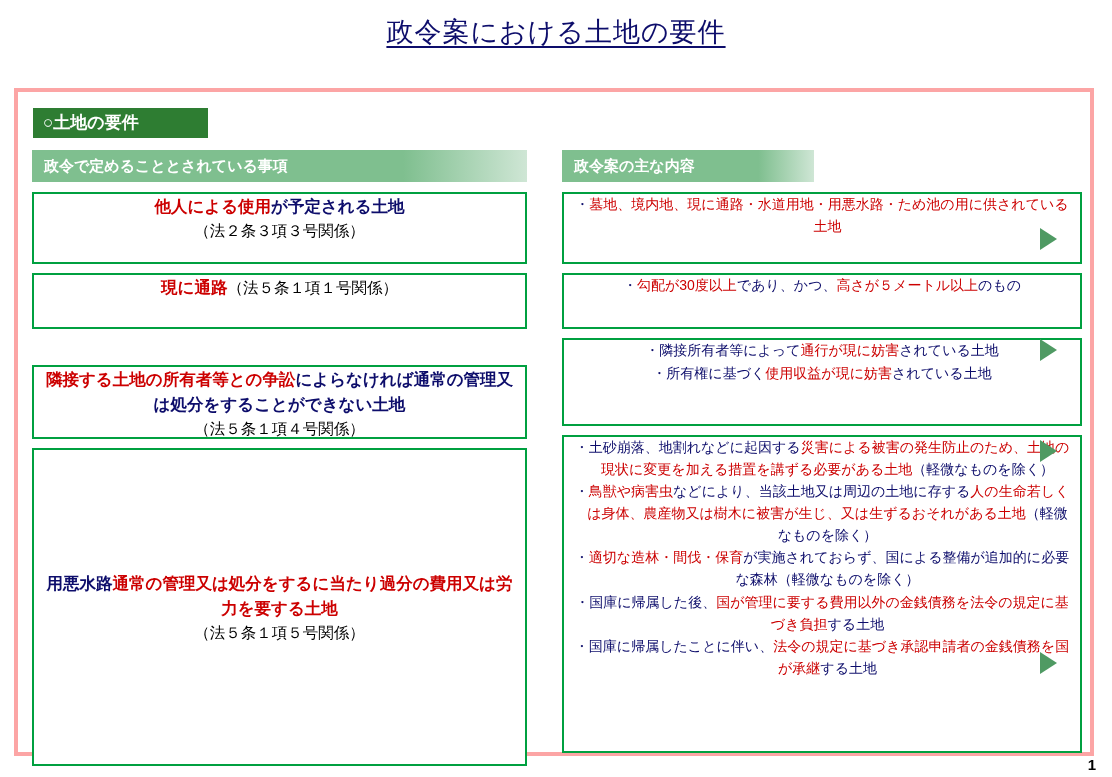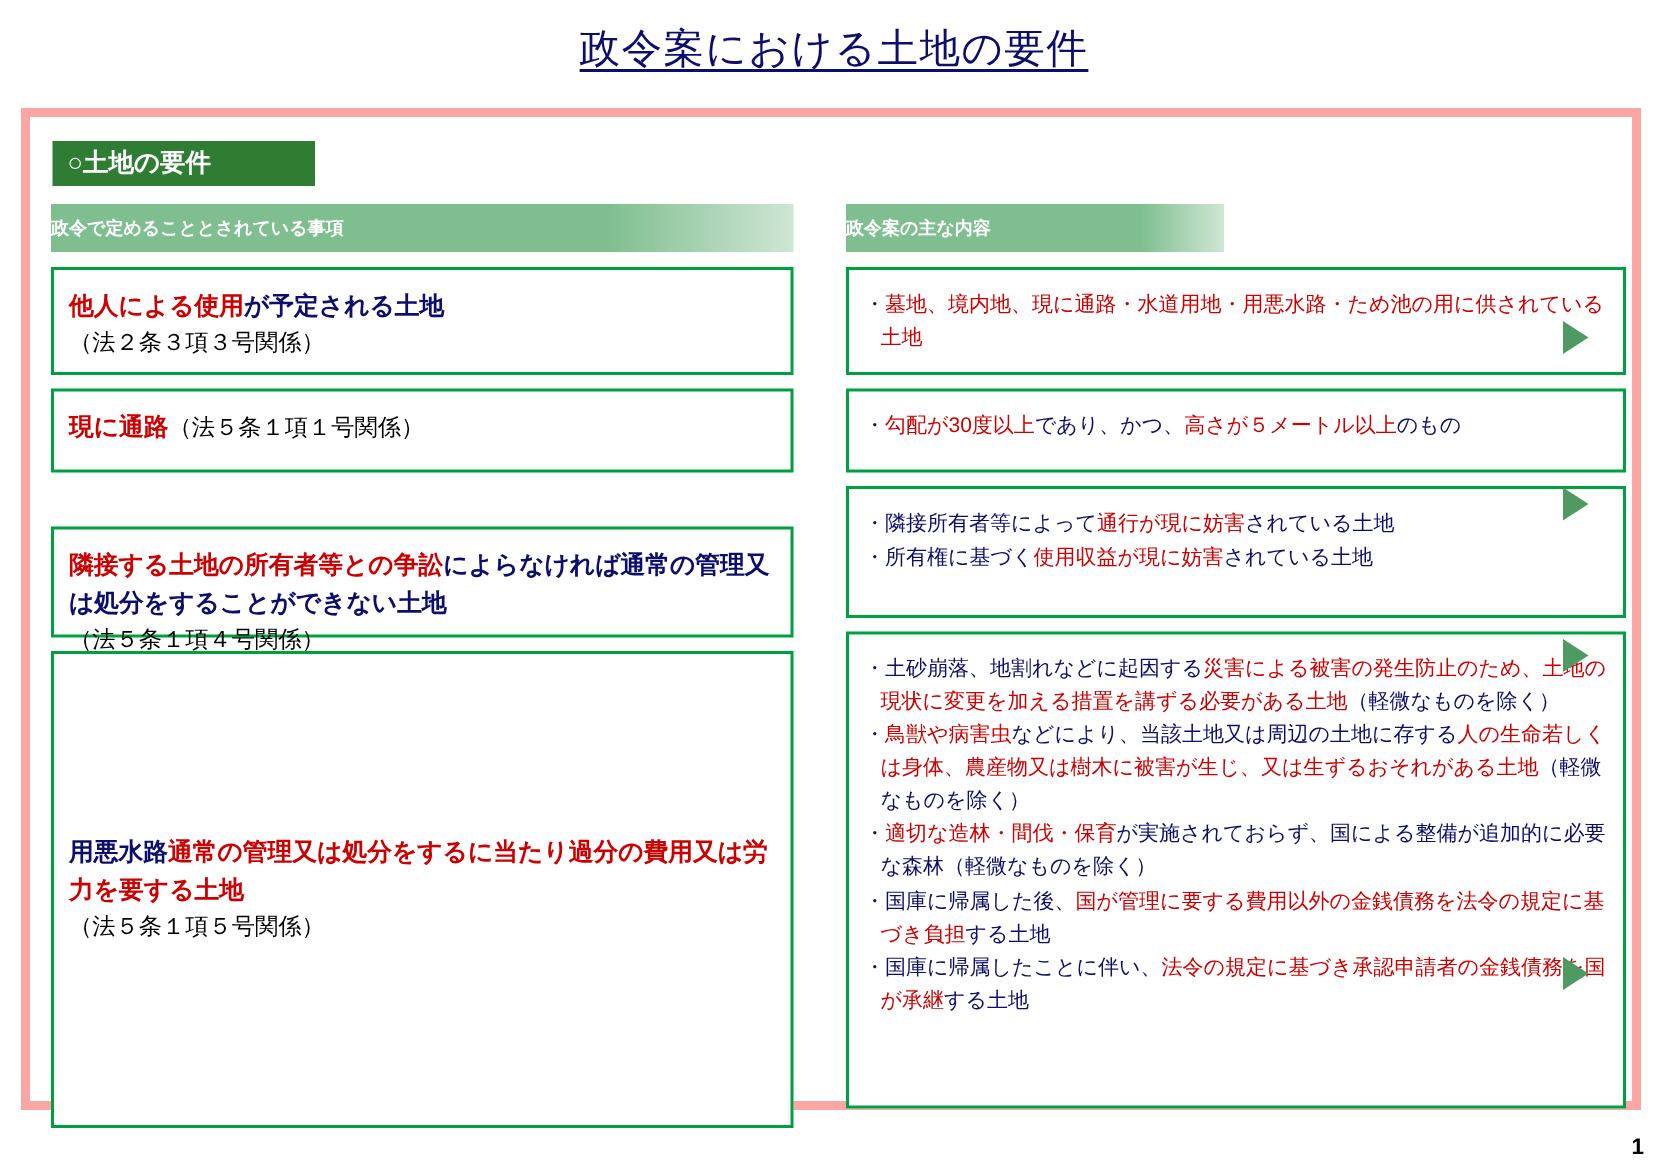--- a/index.html
+++ b/index.html
@@ -21,24 +21,24 @@
     font-weight: normal;
     color: #0d0d6b;
     text-decoration: underline;
     text-underline-offset: 5px;
     margin: 14px 0 0 0;
     letter-spacing: 1px;
   }
   .outer-box {
     position: absolute;
     left: 14px;
-    top: 72px;
+    top: 88px;
     width: 1080px;
     height: 668px;
-    border: 6px solid #fca5a5;
+    border: 4px solid #fca5a5;
     box-sizing: border-box;
     background: #ffffff;
   }
   .section-header {
     position: absolute;
     left: 15px;
     top: 16px;
     width: 175px;
     height: 30px;
     background: #2e7d32;
@@ -65,36 +65,38 @@
     position: absolute;
     left: 530px;
     top: 0;
     width: 520px;
   }
   .col-head {
     height: 32px;
     line-height: 32px;
     color: #ffffff;
     font-weight: bold;
-    font-size: 12px;
+    font-size: 15px;
+    padding-left: 12px;
     box-sizing: border-box;
     background: linear-gradient(to right, #7fbf8f 0%, #7fbf8f 75%, #cfe6d5 100%);
     margin-bottom: 10px;
   }
   .col-head.right {
     width: 252px;
     background: linear-gradient(to right, #7fbf8f 0%, #7fbf8f 78%, #cfe6d5 100%);
   }
   .cell {
     border: 2px solid #00a040;
     box-sizing: border-box;
     background: #ffffff;
     margin-bottom: 9px;
-    padding: 12px 10px;
+    padding: 0 10px;
     position: relative;
+    text-align: center;
   }
   .cell.l0 { height: 72px; }
   .cell.l1 { height: 56px; }
   .cell.l2 { height: 74px; margin-top: 36px; }
   .cell.l3 { height: 318px; }
   .cell.r0 { height: 72px; }
   .cell.r1 { height: 56px; }
   .cell.r2 { height: 88px; }
   .cell.r3 { height: 318px; }
   .cell.l3 .vcenter {

